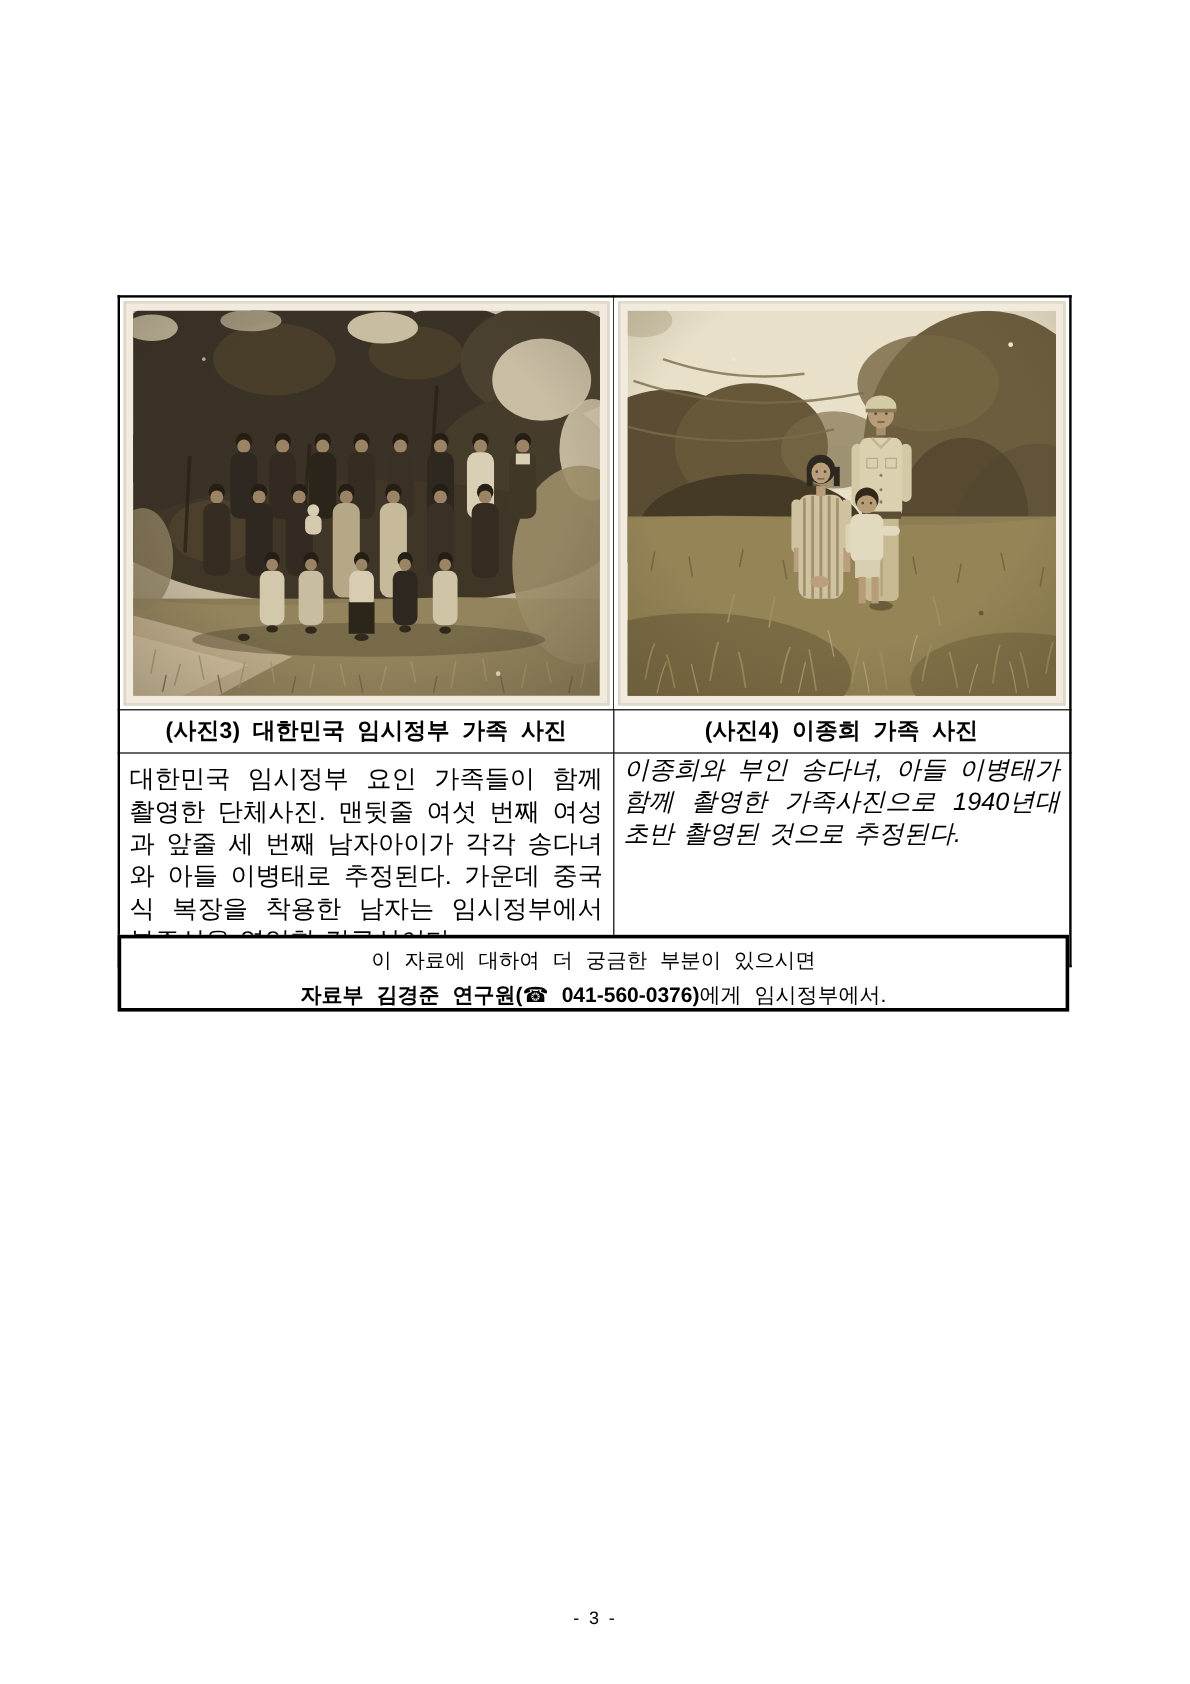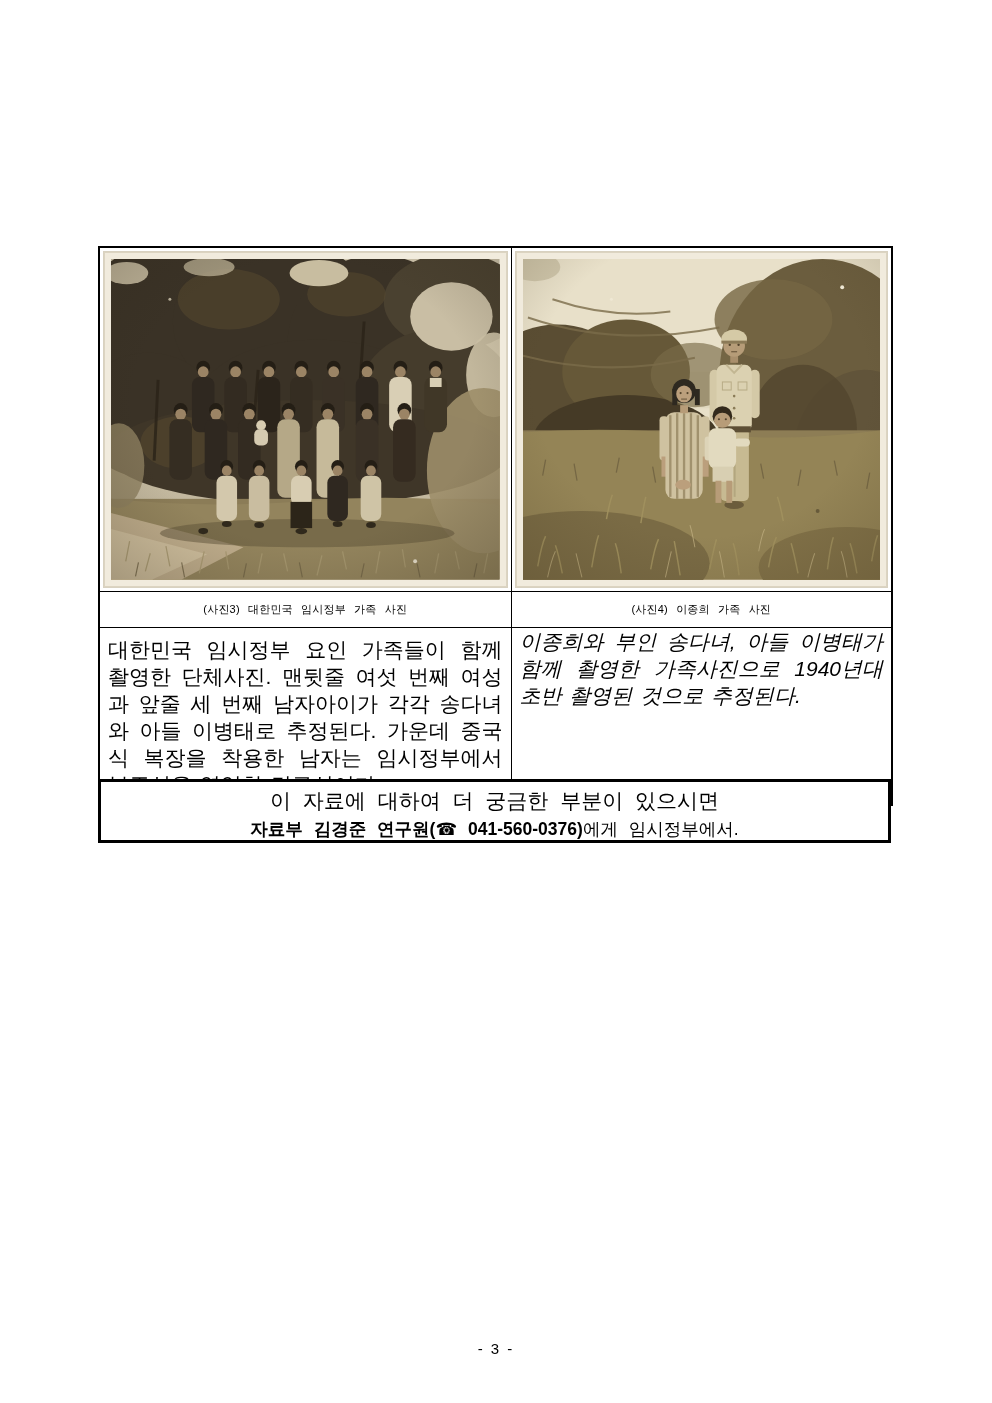--- a/index.html
+++ b/index.html
@@ -16,36 +16,36 @@
   .doc-table td{border:1px solid #000;padding:0;box-sizing:border-box;}
   .row-photo td{height:344px;position:relative;background:#ffffff;}
   .photo-frame{
     position:absolute;top:3px;left:3px;right:3px;bottom:3px;
     background:#f1ebdd;border:1px solid #d8d1c0;padding:7px;box-sizing:border-box;
     box-shadow:inset 0 0 0 1px rgba(160,145,110,0.25);
   }
   .photo-frame svg{width:100%;height:100%;display:block;}
   .row-caption td{
     height:36px;text-align:center;vertical-align:middle;
-    font-weight:normal;font-size:11px;word-spacing:5px;letter-spacing:0.2px;
+    font-weight:bold;font-size:19px;word-spacing:5px;letter-spacing:0.2px;
   }
   .row-desc td{height:145px;vertical-align:top;}
   .desc-text{
     margin:0;padding:8px 8px 6px 8px;
     font-size:21px;line-height:27px;
     text-align:justify;text-align-last:left;word-break:break-all;
     word-spacing:2px;
   }
   .desc-middle{vertical-align:middle;}
   .desc-middle .desc-text{padding-top:0;padding-bottom:0;font-style:italic;}
   .contact-box{
     position:absolute;left:98px;top:779px;width:793px;height:64px;
     border:3px solid #000;box-sizing:border-box;text-align:center;background:#fff;
   }
-  .contact-line1{margin-top:6px;font-size:21px;line-height:26px;word-spacing:6px;}
+  .contact-line1{margin-top:6px;font-size:17px;line-height:26px;word-spacing:6px;}
   .contact-line2{margin-top:1px;font-size:17.5px;line-height:28px;word-spacing:6px;}
   .contact-line2 .b{font-weight:bold;margin-top:40px;}
   .page-number{
     position:absolute;top:1340px;left:0;width:100%;text-align:center;
     font-size:15px;letter-spacing:2px;
   }
 </style>
 </head>
 <body>
 

